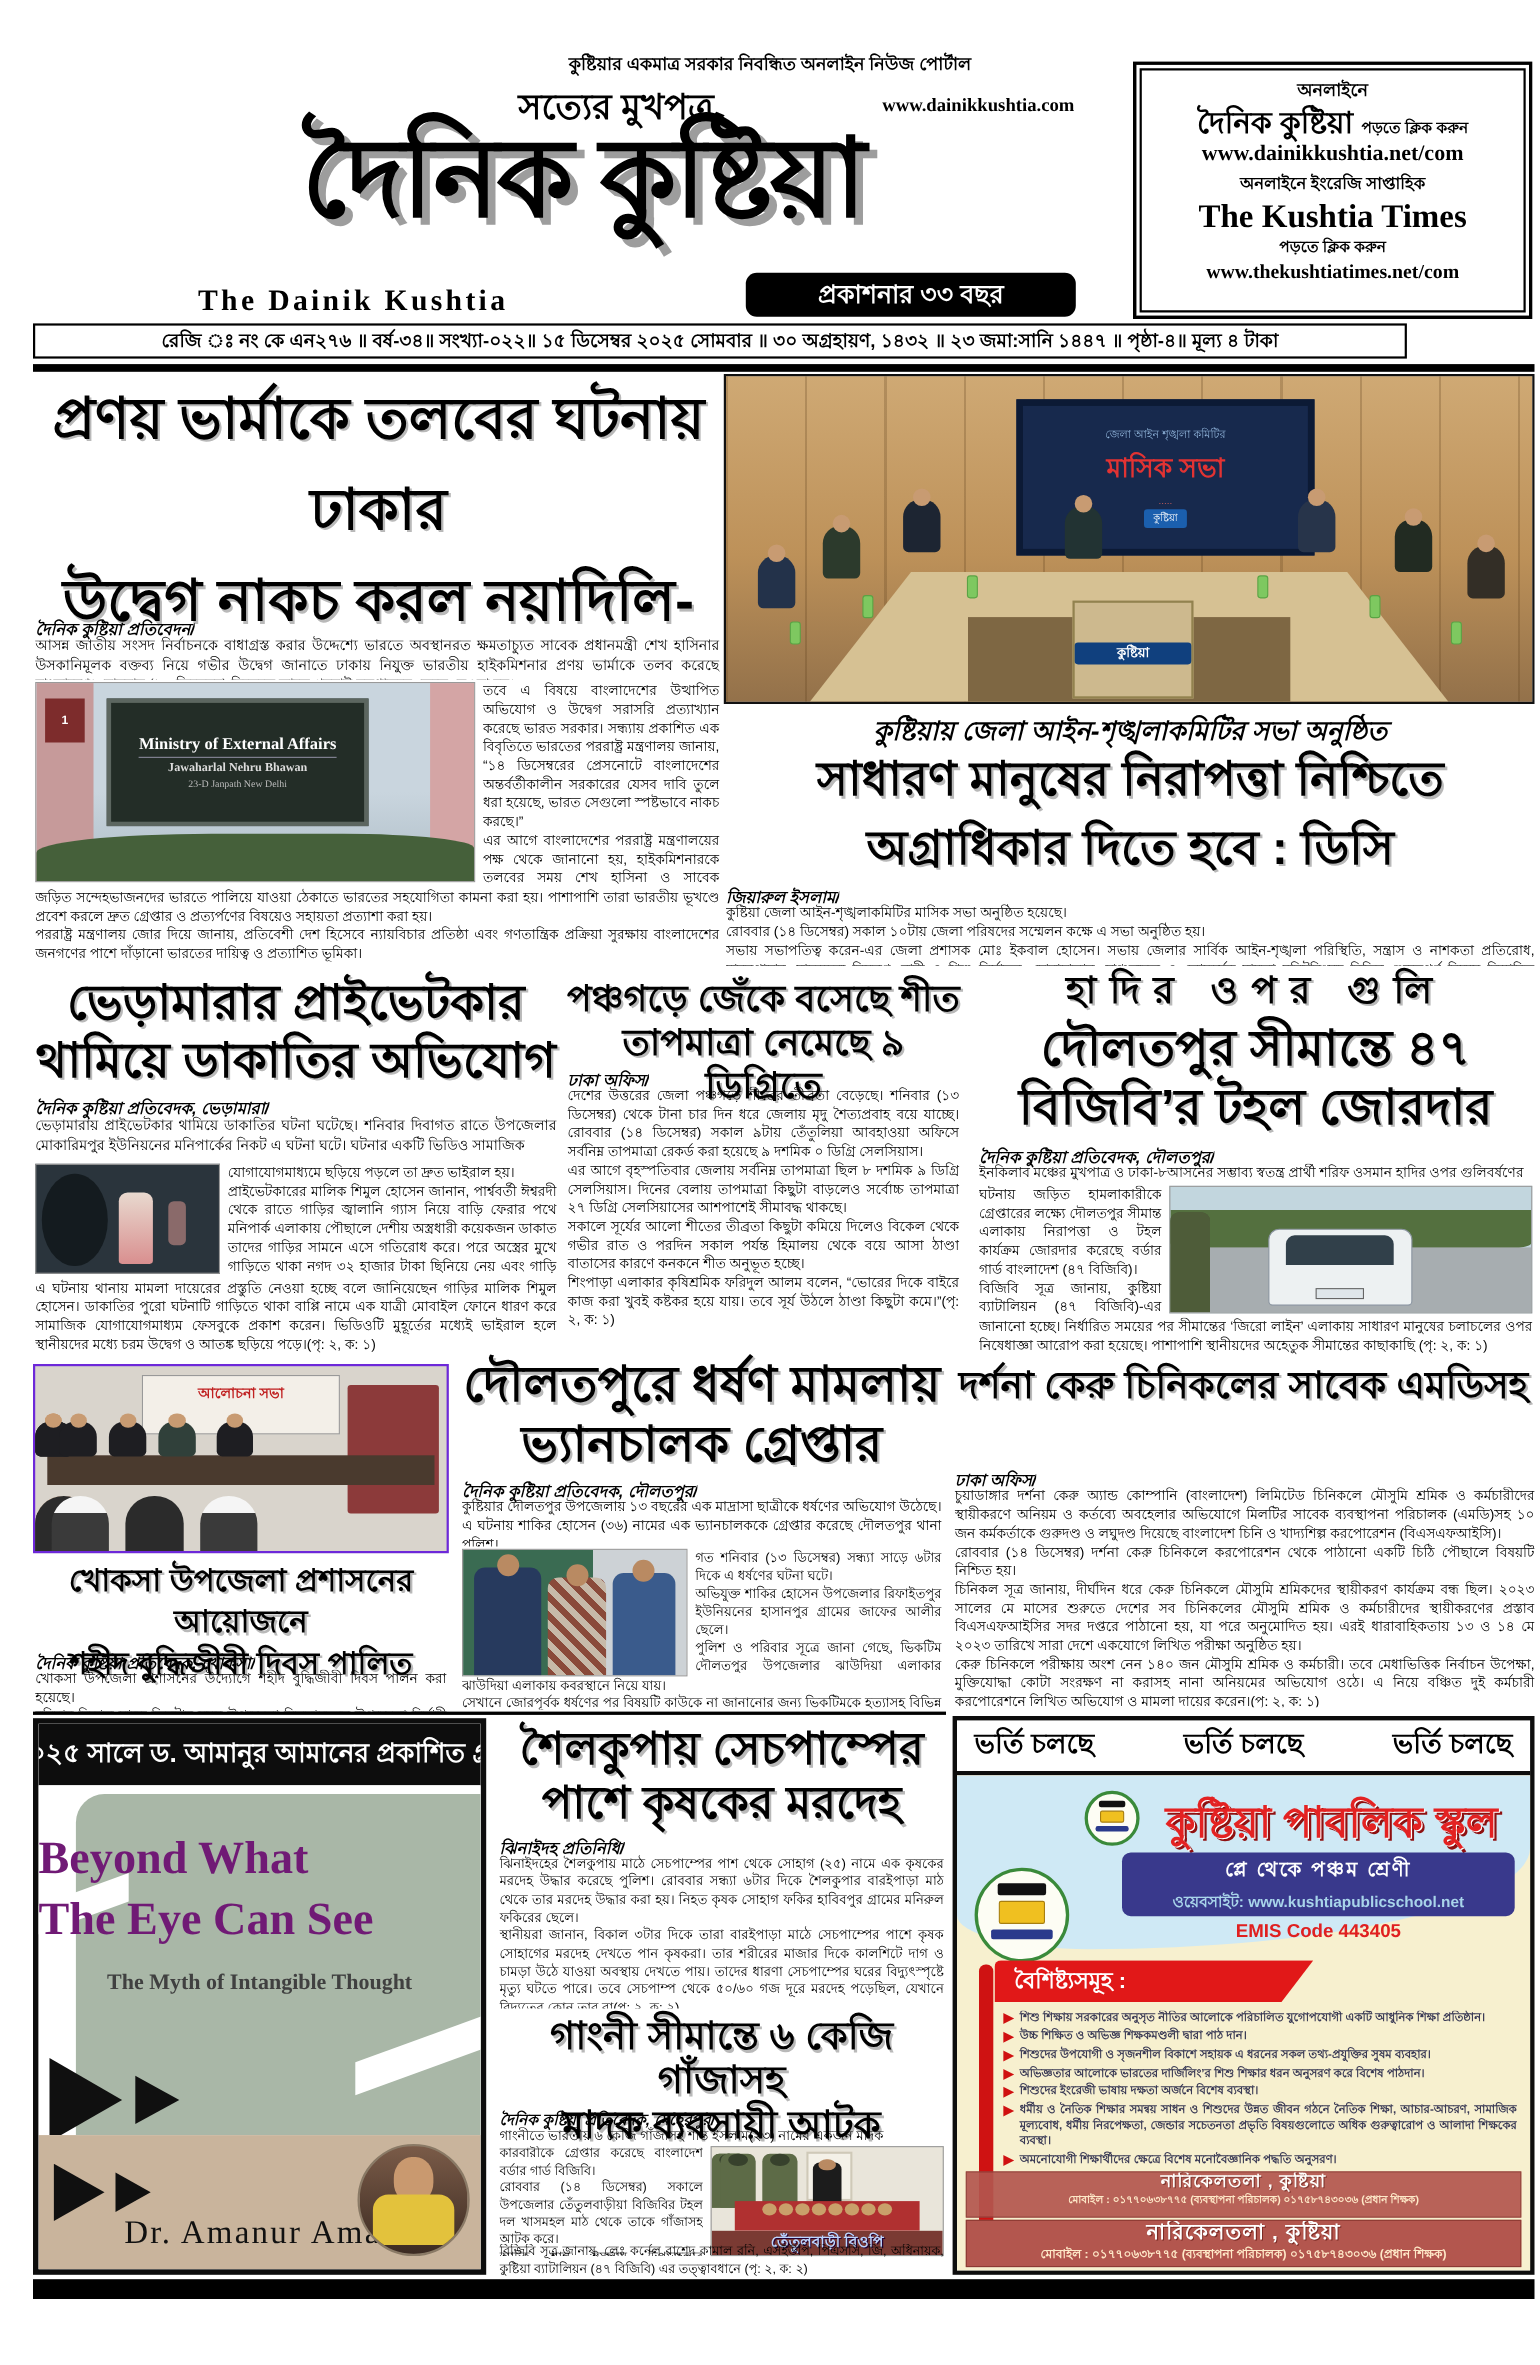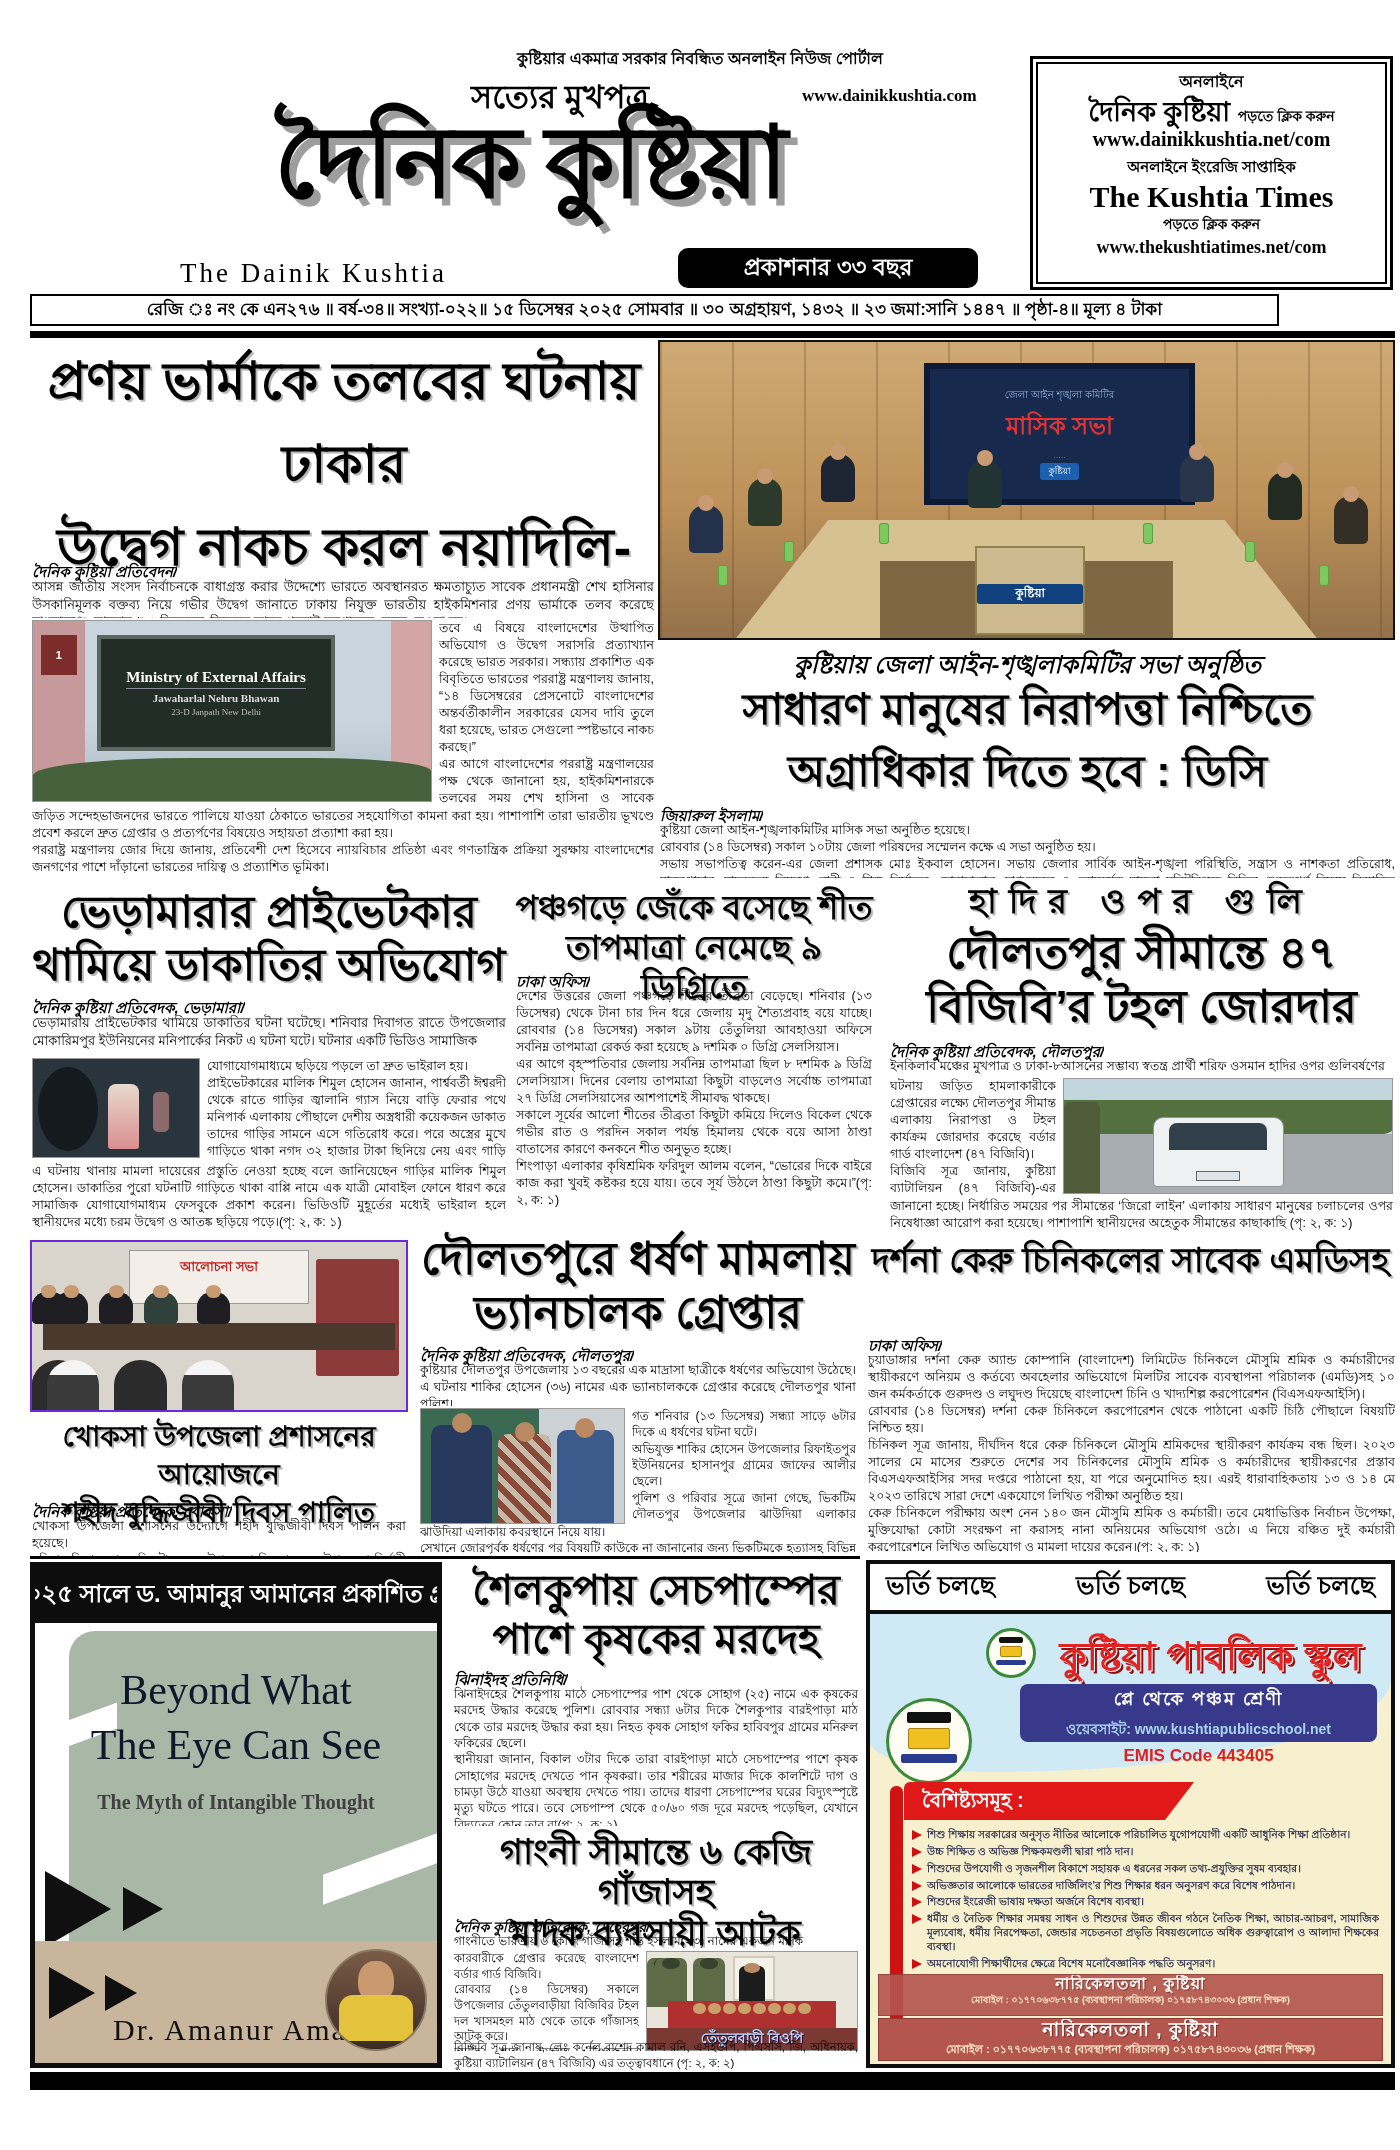--- a/index.html
+++ b/index.html
@@ -13,21 +13,21 @@
   .body-t{text-align:justify;font-size:13px;line-height:1.36;white-space:pre-line;overflow:hidden}
   .row{display:flex;gap:7px}
   .photo{position:relative;overflow:hidden;flex:none;border:1px solid #999}
   
   .tagline{left:0;top:46px;width:100%;text-align:center;font-size:16px;font-weight:bold}
   .masthead{left:30px;top:72px;width:1000px;height:220px}
   .motto{position:absolute;left:290px;top:0;width:480px;text-align:center;font-size:32px;font-weight:bold}
   .site{position:absolute;left:772px;top:14px;font-size:17px;font-weight:bold}
   .logo{position:absolute;left:0;top:18px;width:1000px;text-align:center;font-size:100px;font-weight:bold;
         line-height:1.45;text-shadow:7px 7px 0 #9d9d9d;letter-spacing:-2px;white-space:nowrap}
-  .title-en{position:absolute;left:150px;top:186px;font-size:27px;font-weight:normal;letter-spacing:3px}
+  .title-en{position:absolute;left:150px;top:186px;font-size:27px;font-weight:bold;letter-spacing:3px}
   .badge{position:absolute;left:648px;top:176px;width:300px;height:40px;background:#000;color:#fff;border-radius:10px;
          display:flex;align-items:center;justify-content:center;font-size:23px;font-weight:bold}
   .onlinebox{left:1030px;top:56px;width:363px;height:234px;border:3px solid #000;box-shadow:inset 0 0 0 3px #fff,inset 0 0 0 5px #000;
              text-align:center;padding:10px 4px 0;background:#fff}
   .ob1{font-size:16px;font-weight:bold}
   .ob2{font-size:27px;font-weight:bold;line-height:1.2}
   .ob2b{font-size:14px;font-weight:bold}
   .ob3{font-size:20px;font-weight:bold}
   .ob4{font-size:15px;font-weight:bold;margin-top:4px}
   .ob5{font-size:30px;font-weight:bold;line-height:1.1}
@@ -138,21 +138,21 @@
   .gcap{height:22px;background:#7a3a33;display:flex;align-items:center;justify-content:center;
         color:#bcd6ff;font-weight:bold;font-size:14px;text-shadow:1px 1px 0 #203}
   
   .bookad{left:30px;top:1562px;width:412px;height:506px;border:5px solid #0d0d0d;background:#fff;position:absolute;overflow:hidden}
   .bk-head{height:56px;background:#0d0d0d;color:#fff;display:flex;align-items:center;justify-content:center;
            font-size:24px;font-weight:bold;white-space:nowrap;overflow:hidden}
   .bk-cover{position:relative;height:318px;background:#fff;overflow:hidden}
   .sage{position:absolute;left:34px;top:8px;right:-30px;bottom:-50px;background:#a9b7a7;border-radius:26px}
   .chev-w1{position:absolute;left:-8px;top:96px;width:90px;height:26px;background:#fff;transform:skewY(-20deg)}
   .chev-w2{position:absolute;right:-6px;bottom:58px;width:120px;height:30px;background:#fff;transform:skewY(-20deg)}
-  .bk-t{position:absolute;left:0;right:0;top:40px;text-align:center;font-size:42px;line-height:1.3;color:#0f172a;font-weight:normal}
+  .bk-t{position:absolute;left:0;right:0;top:40px;font-size:42px;line-height:1.3;color:#701a75;font-weight:bold}
   .bk-s{position:absolute;left:0;right:0;top:168px;text-align:center;font-size:20px;color:#404040;font-weight:bold}
   .bk-arrow{position:absolute;left:10px;bottom:-6px;width:0;height:0;border-top:38px solid transparent;
             border-bottom:38px solid transparent;border-left:66px solid #101010}
   .bk-arrow2{position:absolute;left:88px;bottom:10px;width:0;height:0;border-top:22px solid transparent;
             border-bottom:22px solid transparent;border-left:40px solid #101010}
   .bk-foot{position:relative;height:122px;background:#c9b49c;overflow:hidden}
   .bk-chev{position:absolute;left:14px;top:26px;width:0;height:0;border-top:26px solid transparent;
            border-bottom:26px solid transparent;border-left:46px solid #101010}
   .bk-chev2{position:absolute;left:70px;top:34px;width:0;height:0;border-top:18px solid transparent;
            border-bottom:18px solid transparent;border-left:32px solid #101010}

